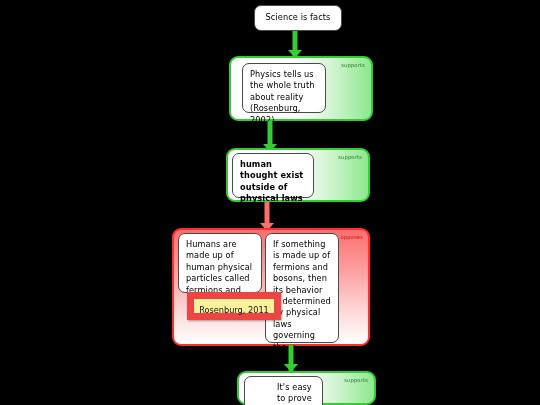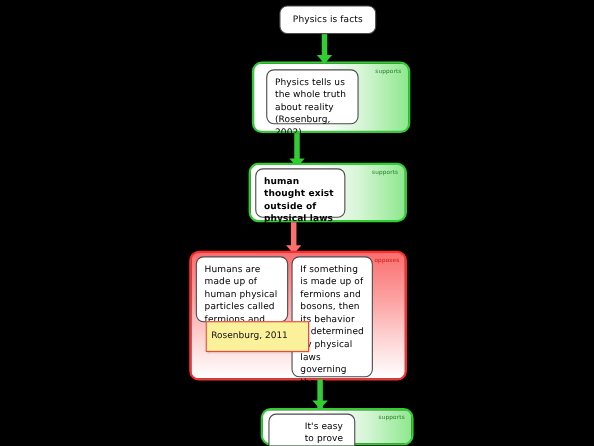--- a/index.html
+++ b/index.html
@@ -77,36 +77,36 @@
     transform: translateX(-50%);
     width: 0; height: 0;
     border-left: 7px solid transparent;
     border-right: 7px solid transparent;
   }
 
   
   .note {
     position: absolute;
     background: #faf19a;
-    border: 1px solid #ef4444;
+    border: 7px solid #ef4444;
     box-sizing: border-box;
     font-size: 8.2px;
     line-height: 11px;
     color: #111111;
-    text-align: left;
+    text-align: center;
     padding: 6px 4px;
     box-shadow: 1px 1px 2px rgba(0,0,0,0.35);
   }
 </style>
 </head>
 <body>
 
 <div id="canvas">
 
-  <div class="card" style="left:254px; top:5px; width:88px; height:26px; display:flex; align-items:center; justify-content:center; text-align:center;">Physics is facts</div>
+  <div class="card" style="left:254px; top:5px; width:88px; height:26px; display:flex; align-items:center; justify-content:center; text-align:center;">Science is facts</div>
 
   <div class="connector" style="left:295px; top:31px;">
     <div class="stem" style="width:5px; height:25px; background:#33cc33;"></div>
     <div class="flare" style="top:19px; border-top:8px solid #33cc33;"></div>
   </div>
 
   <div class="panel supports" style="left:229px; top:56px; width:144px; height:65px;">
     <div class="panel-label supports-label" style="right:6px; top:4px;">supports</div>
   </div>
   <div class="card" style="left:242px; top:63px; width:84px; height:50px;">Physics tells us the whole truth about reality (Rosenburg, 2002)</div>

